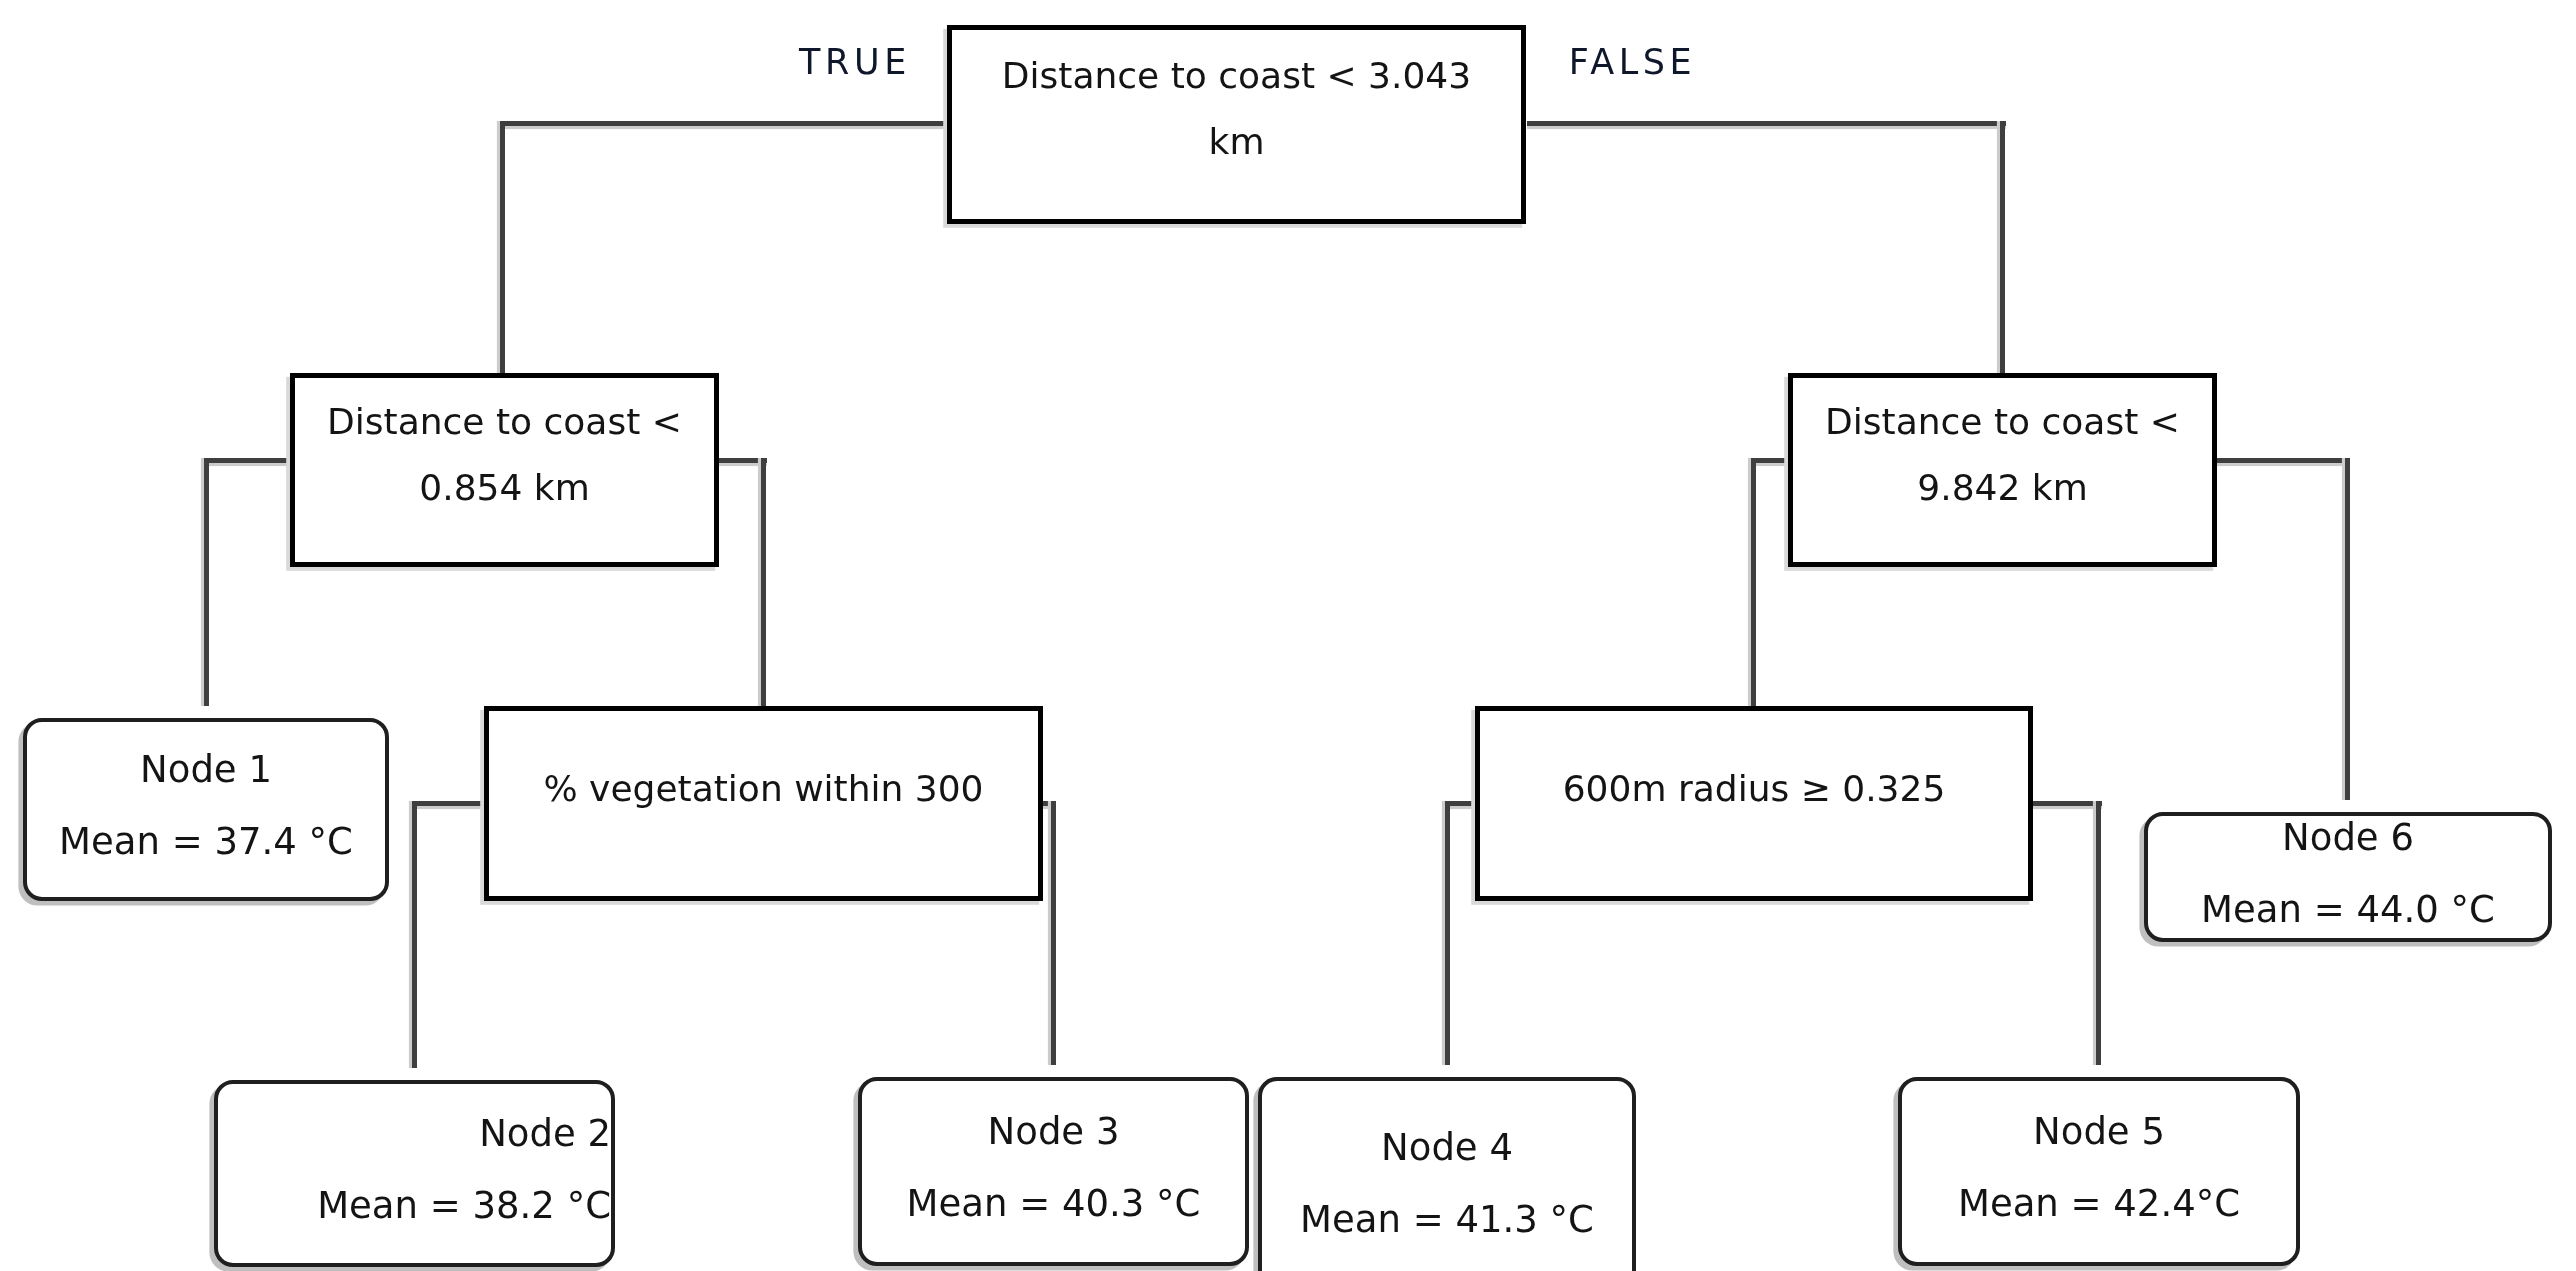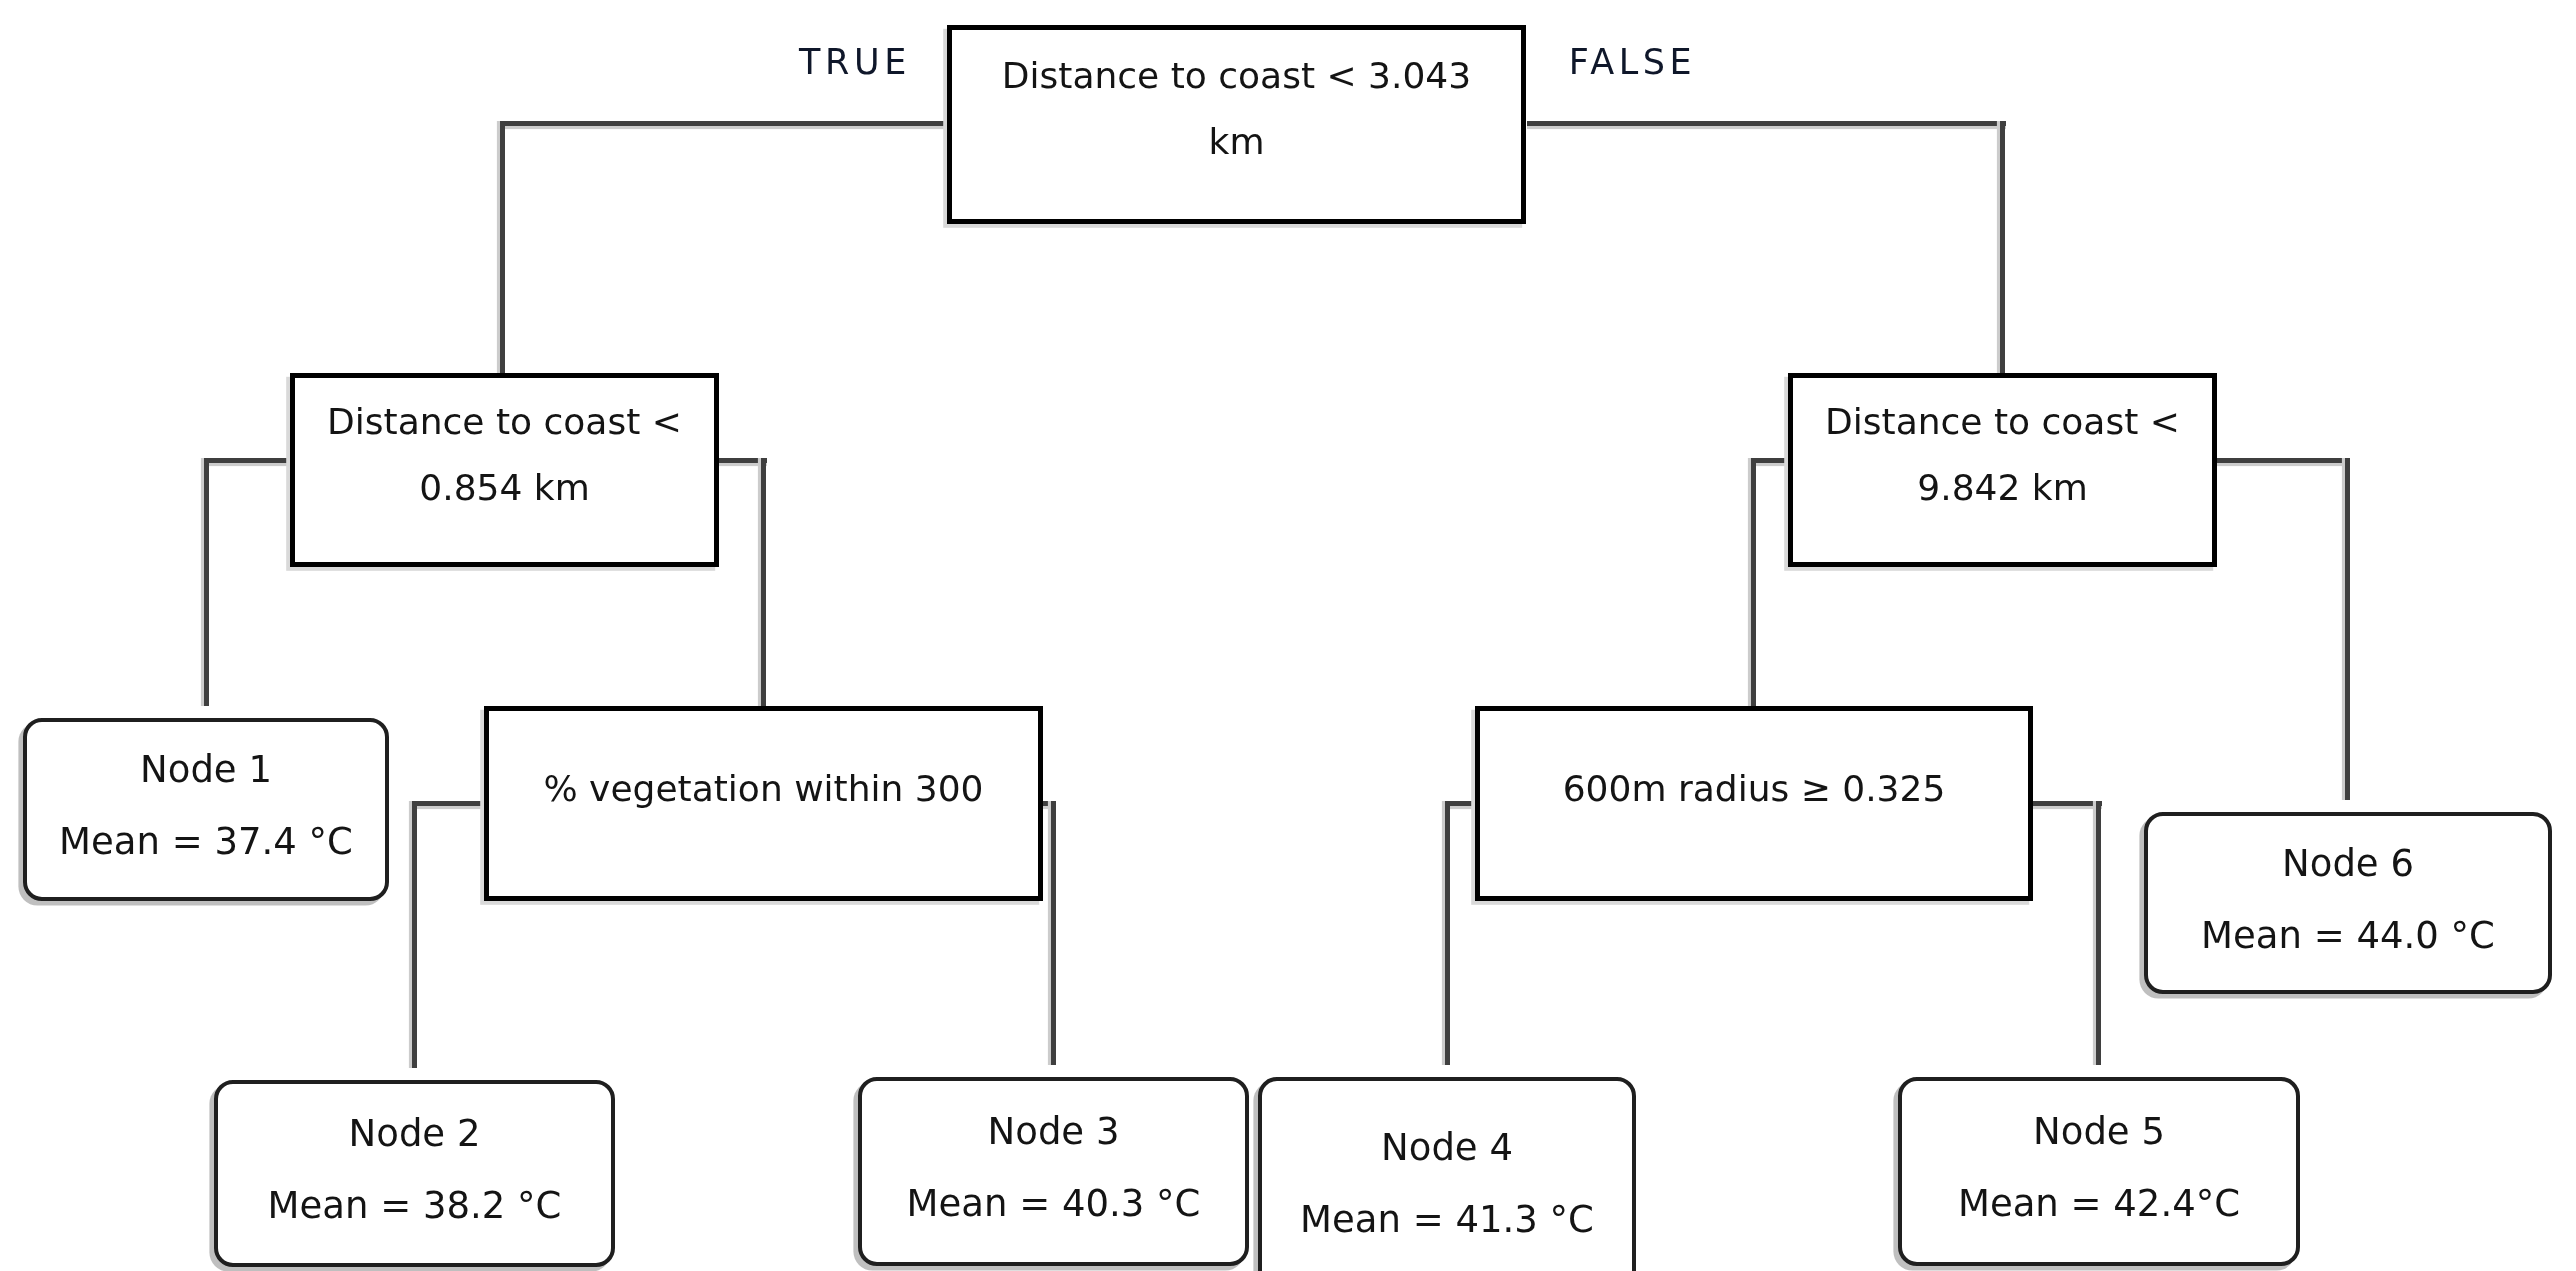--- a/index.html
+++ b/index.html
@@ -130,39 +130,39 @@
 
   <div class="dnode" style="left:1475px; top:706px; width:558px; height:195px;">
     <span class="tline">600m radius ≥ 0.325</span>
   </div>
 
   <div class="lnode" style="left:23px; top:706px; width:366px; height:183px;">
     <span class="tline">Node 1</span>
     <span class="tline">Mean = 37.4 °C</span>
   </div>
 
-  <div class="lnode" style="left:214px; top:1068px; width:401px; height:187px;">
+  <div class="lnode" style="left:214px; top:1068px; width:401px; height:187px;align-items:flex-end;">
     <span class="tline">Node 2</span>
     <span class="tline">Mean = 38.2 °C</span>
   </div>
 
   <div class="lnode" style="left:858px; top:1065px; width:391px; height:189px;">
     <span class="tline">Node 3</span>
     <span class="tline">Mean = 40.3 °C</span>
   </div>
 
   <div class="lnode" style="left:1258px; top:1065px; width:378px; height:220px;">
     <span class="tline">Node 4</span>
     <span class="tline">Mean = 41.3 °C</span>
   </div>
 
   <div class="lnode" style="left:1898px; top:1065px; width:402px; height:189px;">
     <span class="tline">Node 5</span>
     <span class="tline">Mean = 42.4°C</span>
   </div>
 
-  <div class="lnode" style="left:2144px; top:800px; width:408px; height:182px;">
+  <div class="lnode" style="left:2144px; top:800px; width:408px; height:130px;">
     <span class="tline">Node 6</span>
     <span class="tline">Mean = 44.0 °C</span>
   </div>
 
 </div>
 
 
 </body></html>

